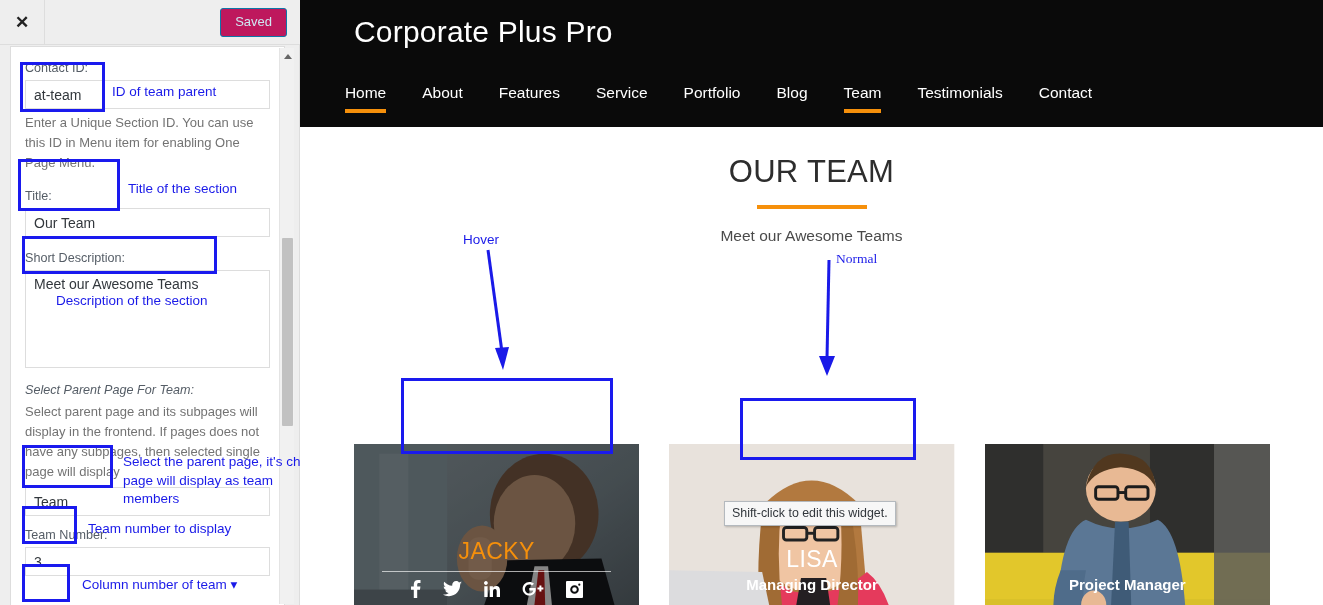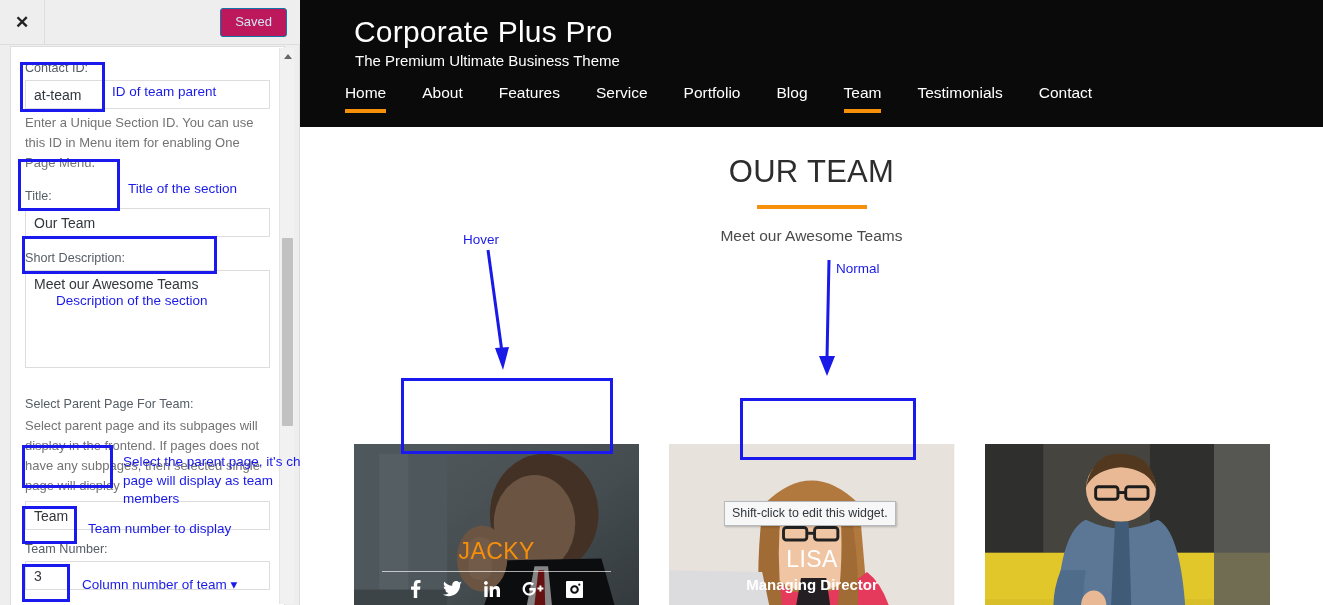--- a/index.html
+++ b/index.html
@@ -250,21 +250,21 @@
         <label class="fld-label">Contact ID:</label>
         <input class="txt-input" type="text" value="at-team" style="">
         <p class="fld-help">Enter a Unique Section ID. You can use this ID in Menu item for enabling One Page Menu.</p>
 
         <label class="fld-label" style="margin-top:14px;">Title:</label>
         <input class="txt-input" type="text" value="Our Team" style="">
 
         <label class="fld-label" style="margin-top:12px;">Short Description:</label>
         <textarea class="txt-input" style="">Meet our Awesome Teams</textarea>
 
-        <label class="fld-label" style="margin-top:27px;">Select Parent Page For Team:</label>
+        <label class="fld-label" style="margin-top:13px;font-style:italic;">Select Parent Page For Team:</label>
         <p class="fld-help" style="margin-top:0;">Select parent page and its subpages will display in the frontend. If pages does not have any subpages, then selected single page will display</p>
         <input class="txt-input" style="margin-top: 5px;" type="text" value="Team">
 
         <label class="fld-label" style="margin-top:10px;">Team Number:</label>
         <input class="txt-input" type="text" value="3" style="">
 
 
       </div>
     </div>
 
@@ -294,21 +294,20 @@
     <div class="anno" style="left:82px; top:576px;">
       <span>Column number of team</span>
       <span>▾</span>
     </div>
   </div>
 
   <div class="preview">
 
     <div class="site-header">
       <div class="site-title">Corporate Plus Pro</div>
-      <div class="site-tagline">The Premium Ultimate Business Theme</div>
       <nav class="site-nav">
         <div class="nav-item active">
           <span>Home</span>
           <span class="nav-underline"></span>
         </div>
         <div class="nav-item">
           <span>About</span>
           
         </div>
         <div class="nav-item">
@@ -444,36 +443,37 @@
             <rect x="145" y="44" width="23" height="13" rx="3" fill="none" stroke="#1c1c1c" stroke-width="3"></rect>
             <line x1="137" y1="50" x2="145" y2="50" stroke="#1c1c1c" stroke-width="3"></line>
             <path d="M104 78 Q140 96 178 78 Q206 92 208 207 L74 207 Q72 92 104 78Z" fill="#5b7795"></path>
             <path d="M134 80 L128 207 L152 207 L148 80 Z" fill="#3f5b77"></path>
             <path d="M78 130 Q62 170 80 207 L112 207 Q96 168 104 130Z" fill="#4f6c8a"></path>
             <ellipse cx="112" cy="166" rx="13" ry="15" fill="#e8b994"></ellipse>
             <rect x="120" y="178" width="70" height="29" fill="#2e4a6b"></rect>
           </svg>
 
           <div class="team-caption">
+            <div class="team-role">Project Manager</div>
           </div>
         </div>
 
       </div>
 
     </div>
 
     <div class="widget-tip">Shift-click to edit this widget.</div>
 
     <div class="pv-anno" style="left:163px; top:231px;">Hover</div>
     <svg class="arrow-svg" style="left:182px; top:248px;" width="30" height="125" viewBox="0 0 30 125">
       <line x1="6" y1="2" x2="20" y2="104" stroke="#1a1ae8" stroke-width="3"></line>
       <polygon points="21,122 13,100 27,99" fill="#1a1ae8"></polygon>
     </svg>
 
-    <div class="pv-anno" style="left:536px; top:260px;">Normal</div>
+    <div class="pv-anno" style="left:536px; top:250px;font-family:Liberation Serif, serif;">Normal</div>
     <svg class="arrow-svg" style="left:514px; top:258px;" width="30" height="120" viewBox="0 0 30 120">
       <line x1="15" y1="2" x2="13" y2="100" stroke="#1a1ae8" stroke-width="3"></line>
       <polygon points="13,118 5,98 21,98" fill="#1a1ae8"></polygon>
     </svg>
 
     <div class="pv-box" style="left:101px; top:378px; width:212px; height:76px;"></div>
     <div class="pv-box" style="left:440px; top:398px; width:176px; height:62px;"></div>
 
   </div>
 

